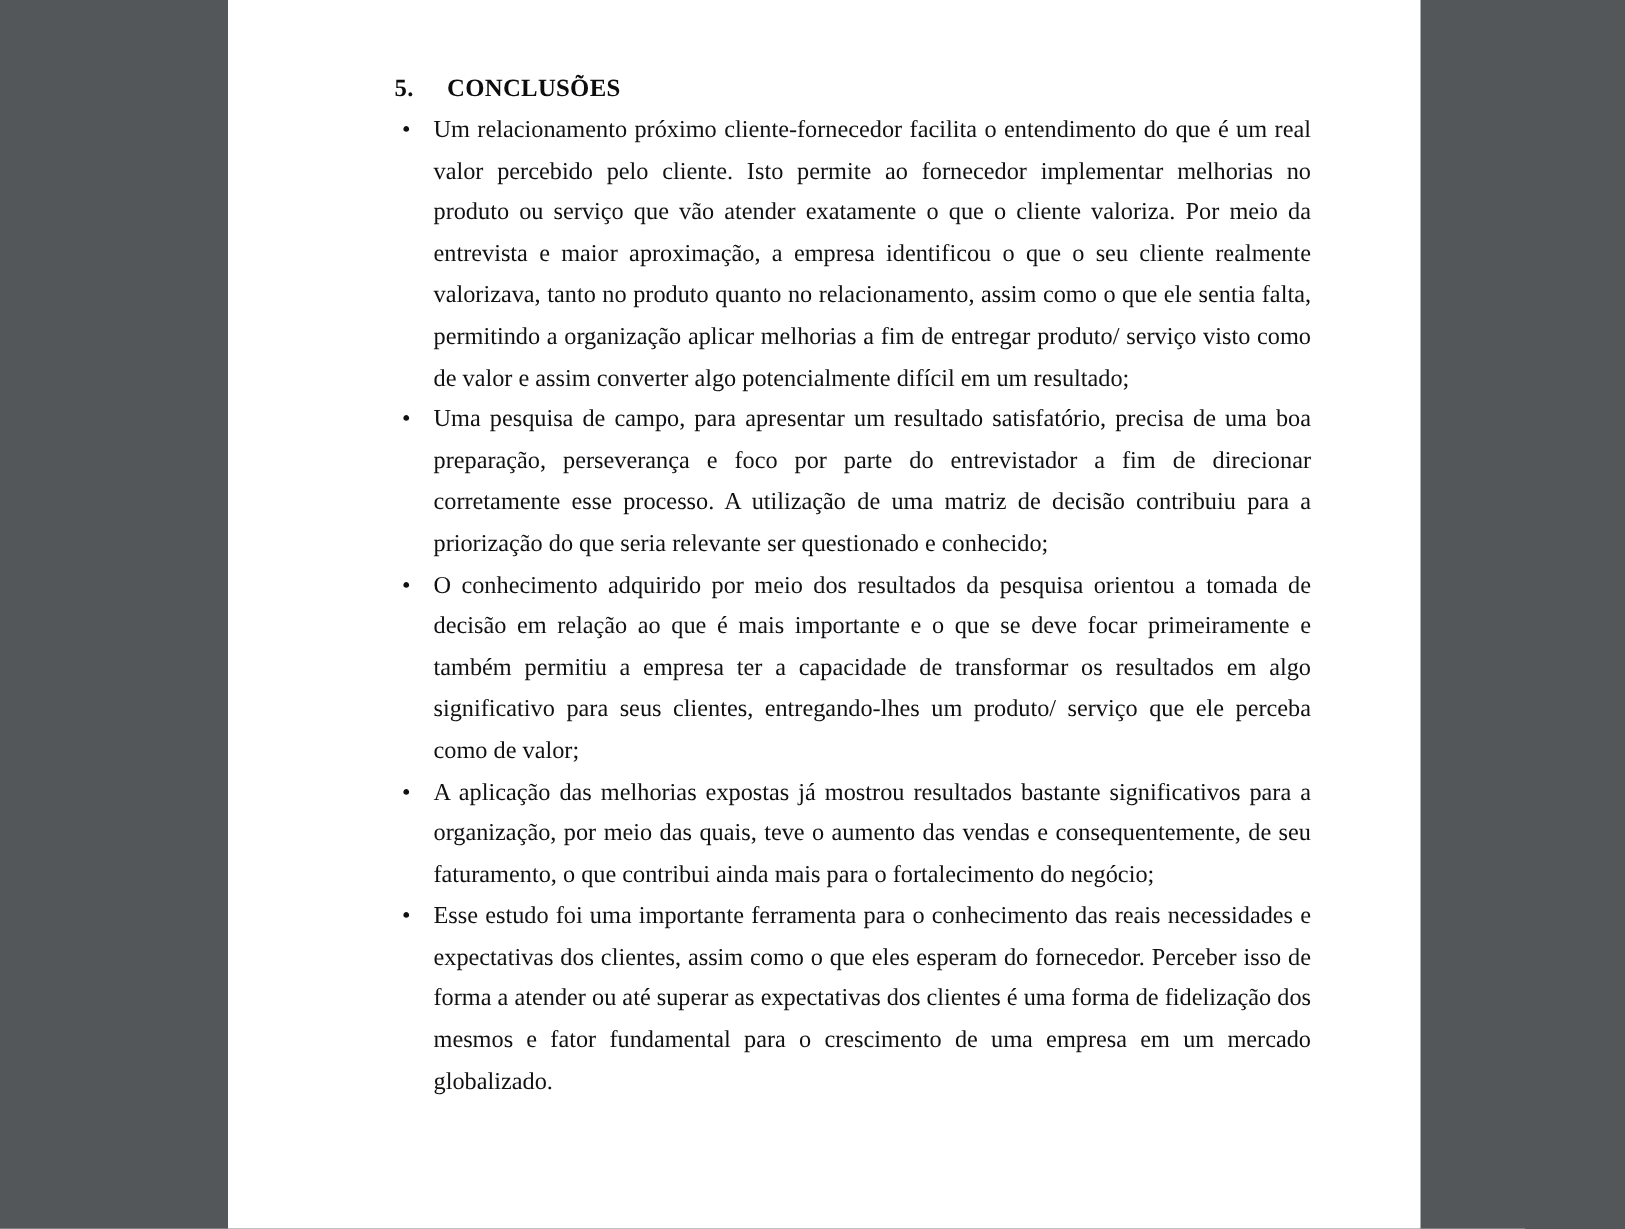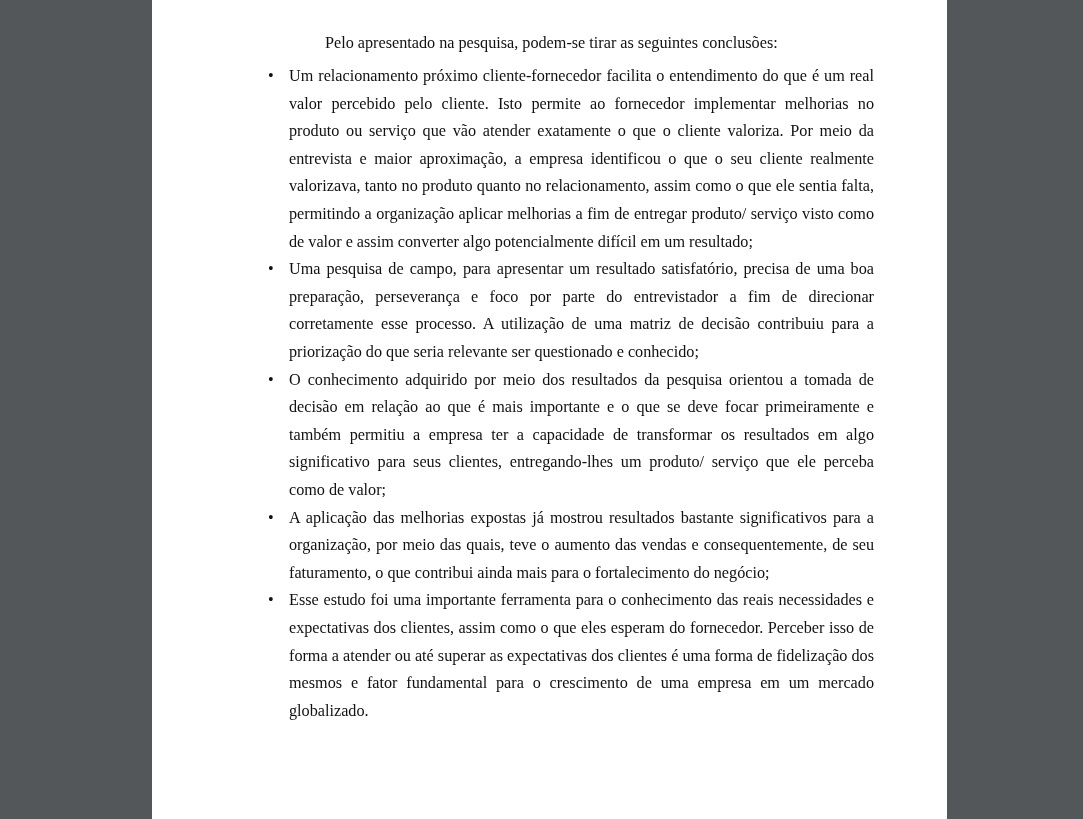--- a/index.html
+++ b/index.html
@@ -101,22 +101,24 @@
     margin-bottom: 0;
   }
 </style>
 </head>
 <body>
 
 <div class="viewer">
   <div class="page">
     <div class="page-content">
 
+      <h2 class="heading">
+        <span class="h-num">5.</span><span class="h-text">CONCLUSÕES</span>
+      </h2>
 
-      <p class="intro">Pelo apresentado na pesquisa, podem-se tirar as seguintes conclusões:</p>
 
       <ul class="bullet-list">
         <li class="bullet-item">
           <span class="bullet-marker">•</span>
           <span>Um relacionamento próximo cliente-fornecedor facilita o entendimento do que é um real valor percebido pelo cliente. Isto permite ao fornecedor implementar melhorias no produto ou serviço que vão atender exatamente o que o cliente valoriza. Por meio da entrevista e maior aproximação, a empresa identificou o que o seu cliente realmente valorizava, tanto no produto quanto no relacionamento, assim como o que ele sentia falta, permitindo a organização aplicar melhorias a fim de entregar produto/ serviço visto como de valor e assim converter algo potencialmente difícil em um resultado;</span>
         </li>
         <li class="bullet-item">
           <span class="bullet-marker">•</span>
           <span>Uma pesquisa de campo, para apresentar um resultado satisfatório, precisa de uma boa preparação, perseverança e foco por parte do entrevistador a fim de direcionar corretamente esse processo. A utilização de uma matriz de decisão contribuiu para a priorização do que seria relevante ser questionado e conhecido;</span>
         </li>

